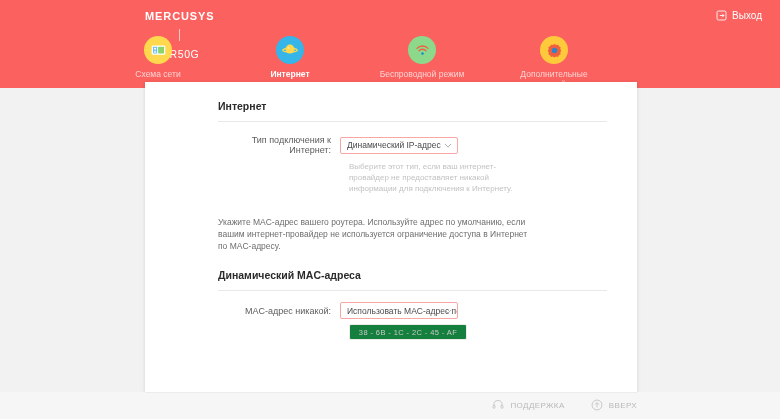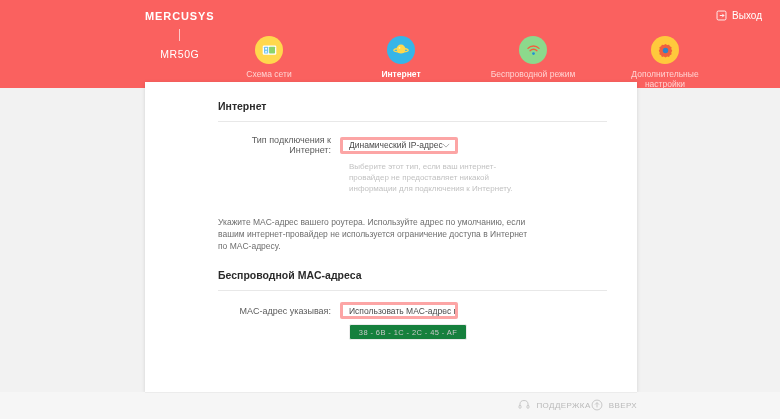--- a/index.html
+++ b/index.html
@@ -38,21 +38,21 @@
     position: absolute; right: 18px; top: 10px;
     display: flex; align-items: center; gap: 5px;
     color: #ffffff; font-size: 10px; cursor: pointer; padding-left: 36px;
   }
   .logout svg { display: block; }
 
   
   .nav {
     position: absolute; left: 0; top: 36px;
     width: 712px;
-    display: flex; justify-content: flex-end; gap: 38px;
+    display: flex; justify-content: center; gap: 38px;
   }
   .nav-item {
     width: 94px;
     display: flex; flex-direction: column; align-items: center;
     cursor: pointer;
   }
   .nav-icon {
     width: 28px; height: 28px; border-radius: 50%;
     display: flex; align-items: center; justify-content: center;
     position: relative;
@@ -103,21 +103,21 @@
     display: flex; align-items: center;
     margin-top: 13px;
   }
   .row-label {
     width: 122px; text-align: right; padding-right: 9px;
     font-size: 9px; color: #5c5c5c;
   }
   .select {
     position: relative;
     width: 118px; height: 17px;
-    border: 3px solid #fca5a5; border-radius: 2px;
+    border: 1px solid #fca5a5; border-radius: 2px;
     background: #ffffff;
     display: flex; align-items: center;
     padding: 0 16px 0 6px;
     font-size: 8.5px; color: #4a4a4a;
     cursor: pointer;
     white-space: nowrap; overflow: hidden;
   }
   .select .chev {
     position: absolute; right: 5px; top: 50%;
     transform: translateY(-50%);
@@ -144,21 +144,21 @@
 
   
   .footer {
     position: absolute; left: 0; top: 392px;
     width: 780px; height: 27px;
     background: #f6f6f6;
   }
   .footer-inner {
     position: absolute; right: 143px; top: 0;
     height: 27px;
-    display: flex; align-items: center; 
+    display: flex; align-items: center; gap: 26px;
   }
   .foot-btn {
     display: flex; align-items: center; gap: 6px;
     font-size: 8px; letter-spacing: .4px; color: #b9b9b9;
     cursor: pointer;
   }
   .foot-divider {
     position: absolute; left: 145px; top: 0;
     width: 492px; height: 1px; background: #ececec;
   }
@@ -255,25 +255,25 @@
             </svg>
           </span>
         </div>
       </div>
 
       <div class="hint">Выберите этот тип, если ваш интернет-провайдер не предоставляет никакой информации для подключения к Интернету.</div>
 
       <div class="note">Укажите MAC-адрес вашего роутера. Используйте адрес по умолчанию, если вашим интернет-провайдер не используется ограничение доступа в Интернет по MAC-адресу.</div>
 
       <div class="sec2">
-        <div class="sec-title">Беспроводной MAC-адреса</div>
+        <div class="sec-title">Динамический MAC-адреса</div>
         <div class="rule"></div>
 
         <div class="row mac-row">
-          <div class="row-label">MAC-адрес указывая:</div>
+          <div class="row-label">MAC-адрес никакой:</div>
           <div class="select">
             <span>Использовать MAC-адрес по у</span>
             <span class="chev">
               <svg width="8" height="5" viewBox="0 0 10 6" fill="none" stroke="#a9a9a9" stroke-width="1.2">
                 <path d="M1 1l4 4 4-4"></path>
               </svg>
             </span>
           </div>
         </div>
 

